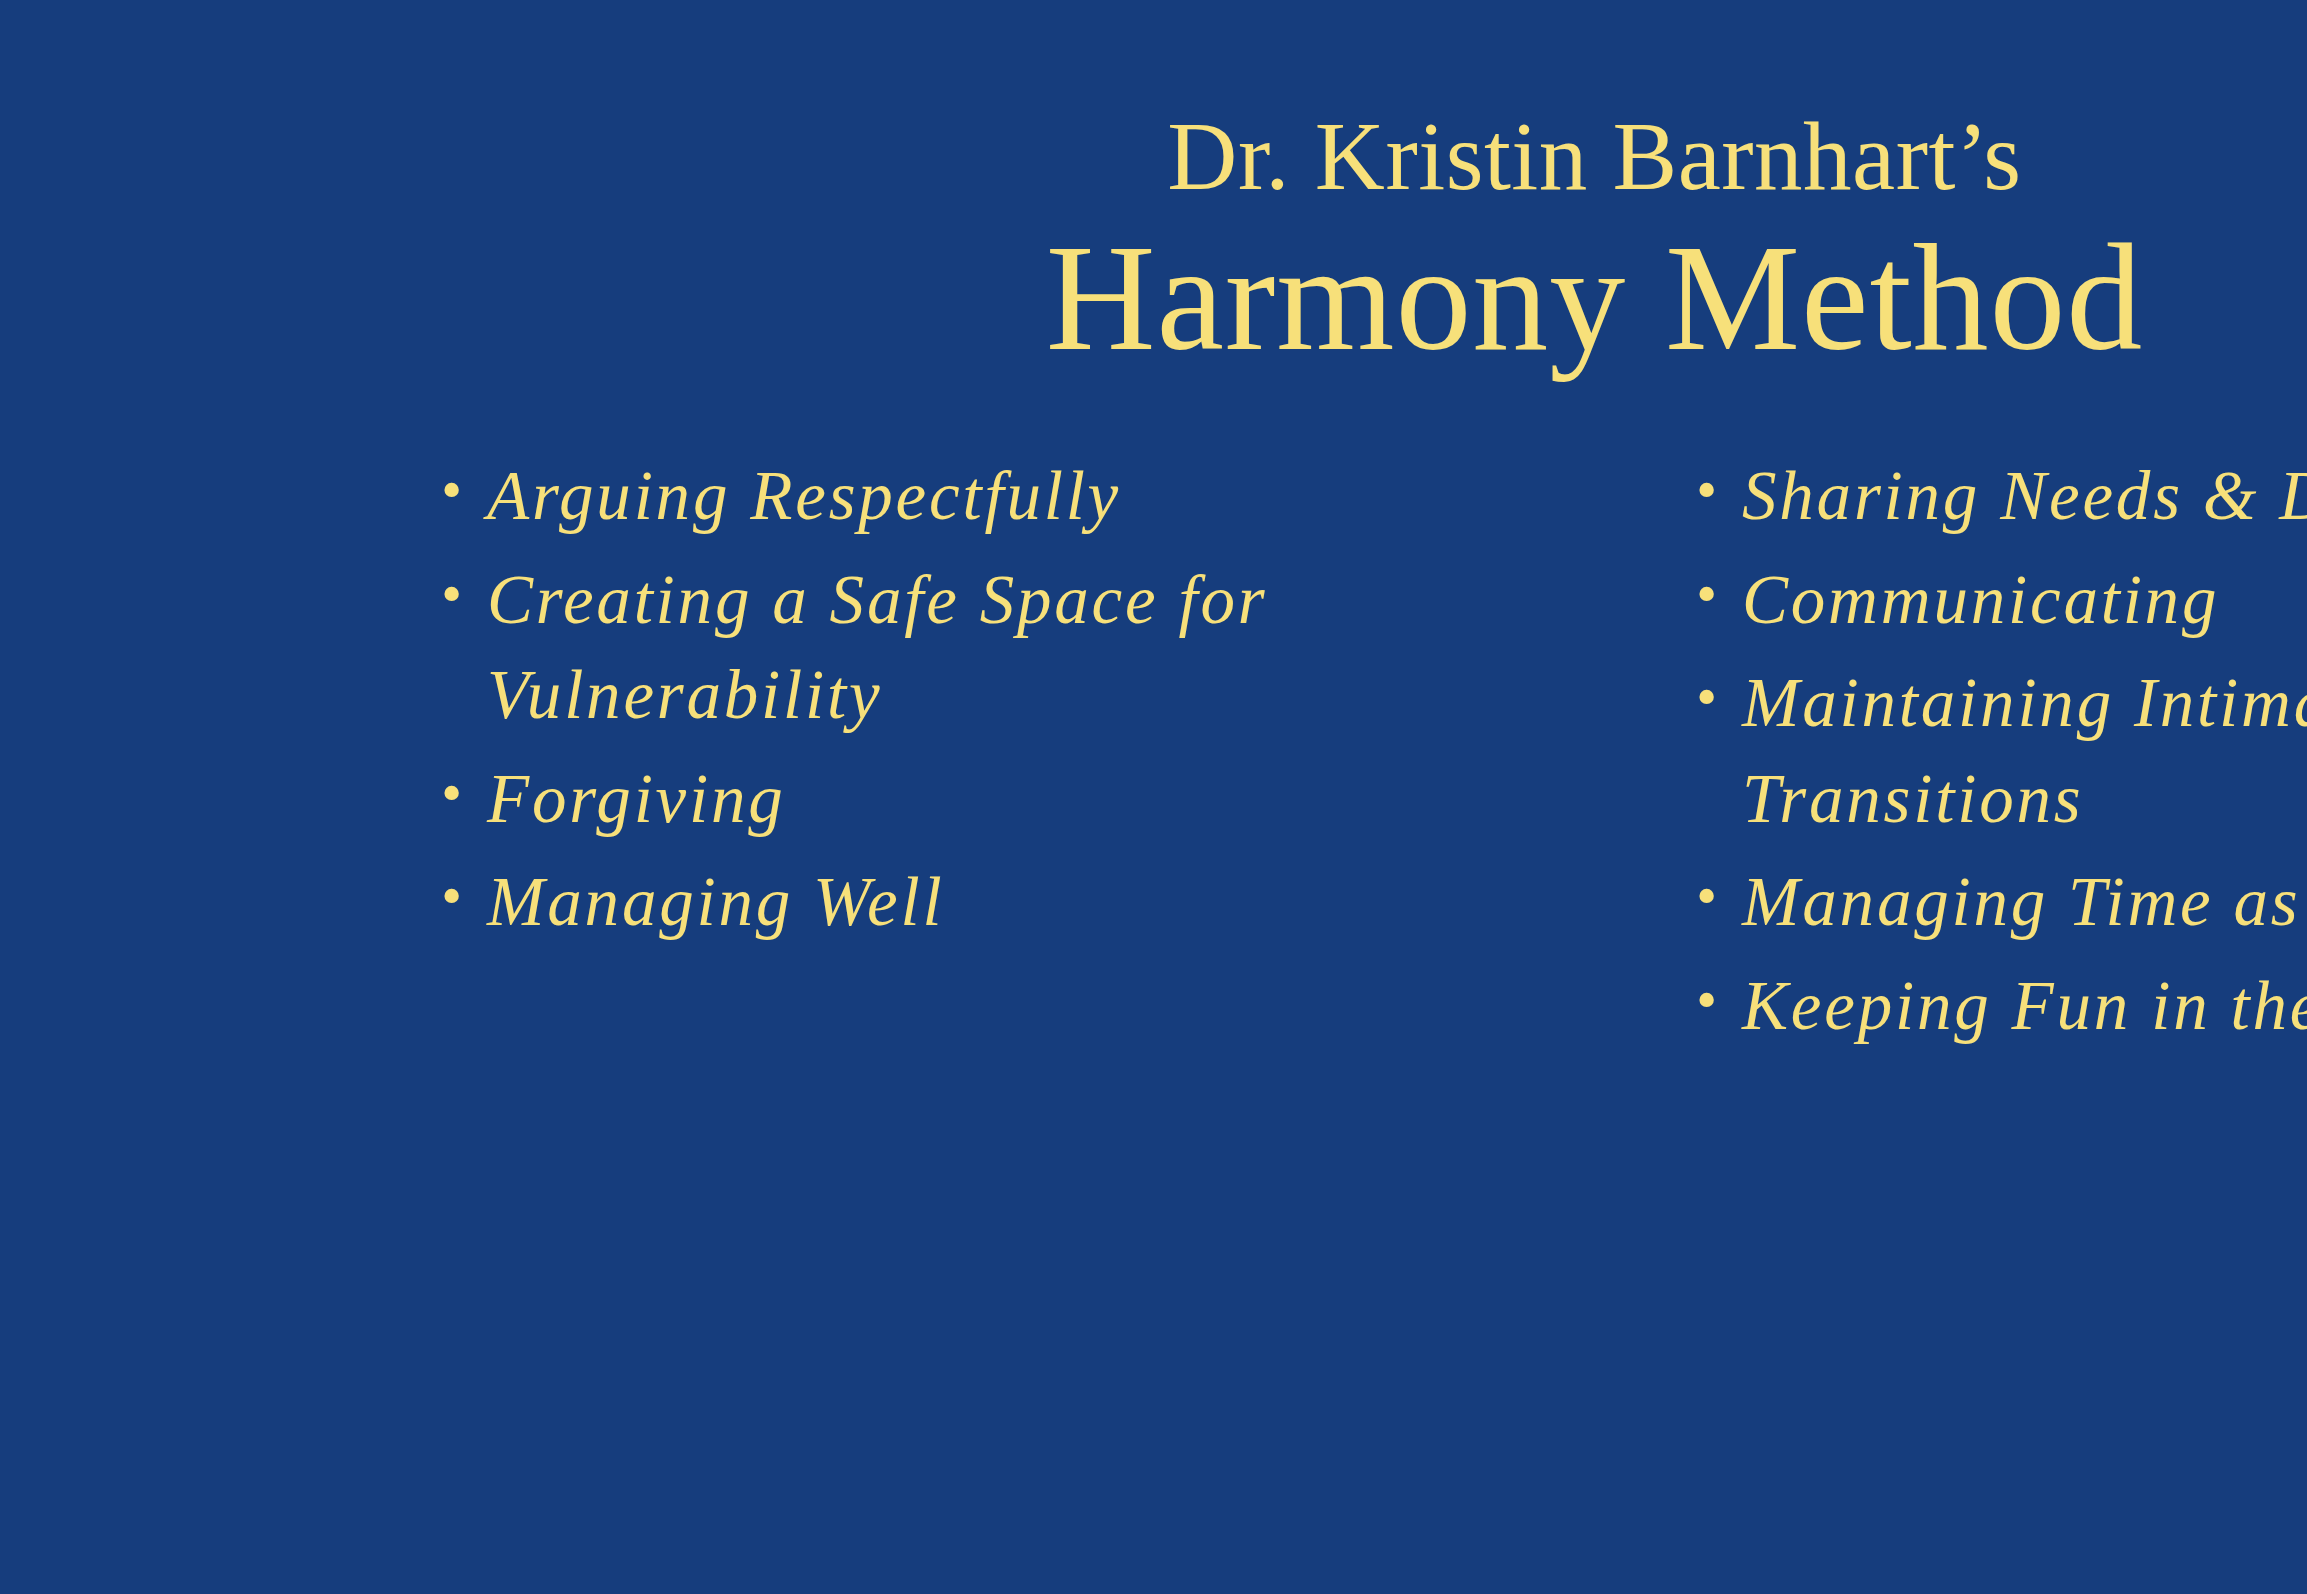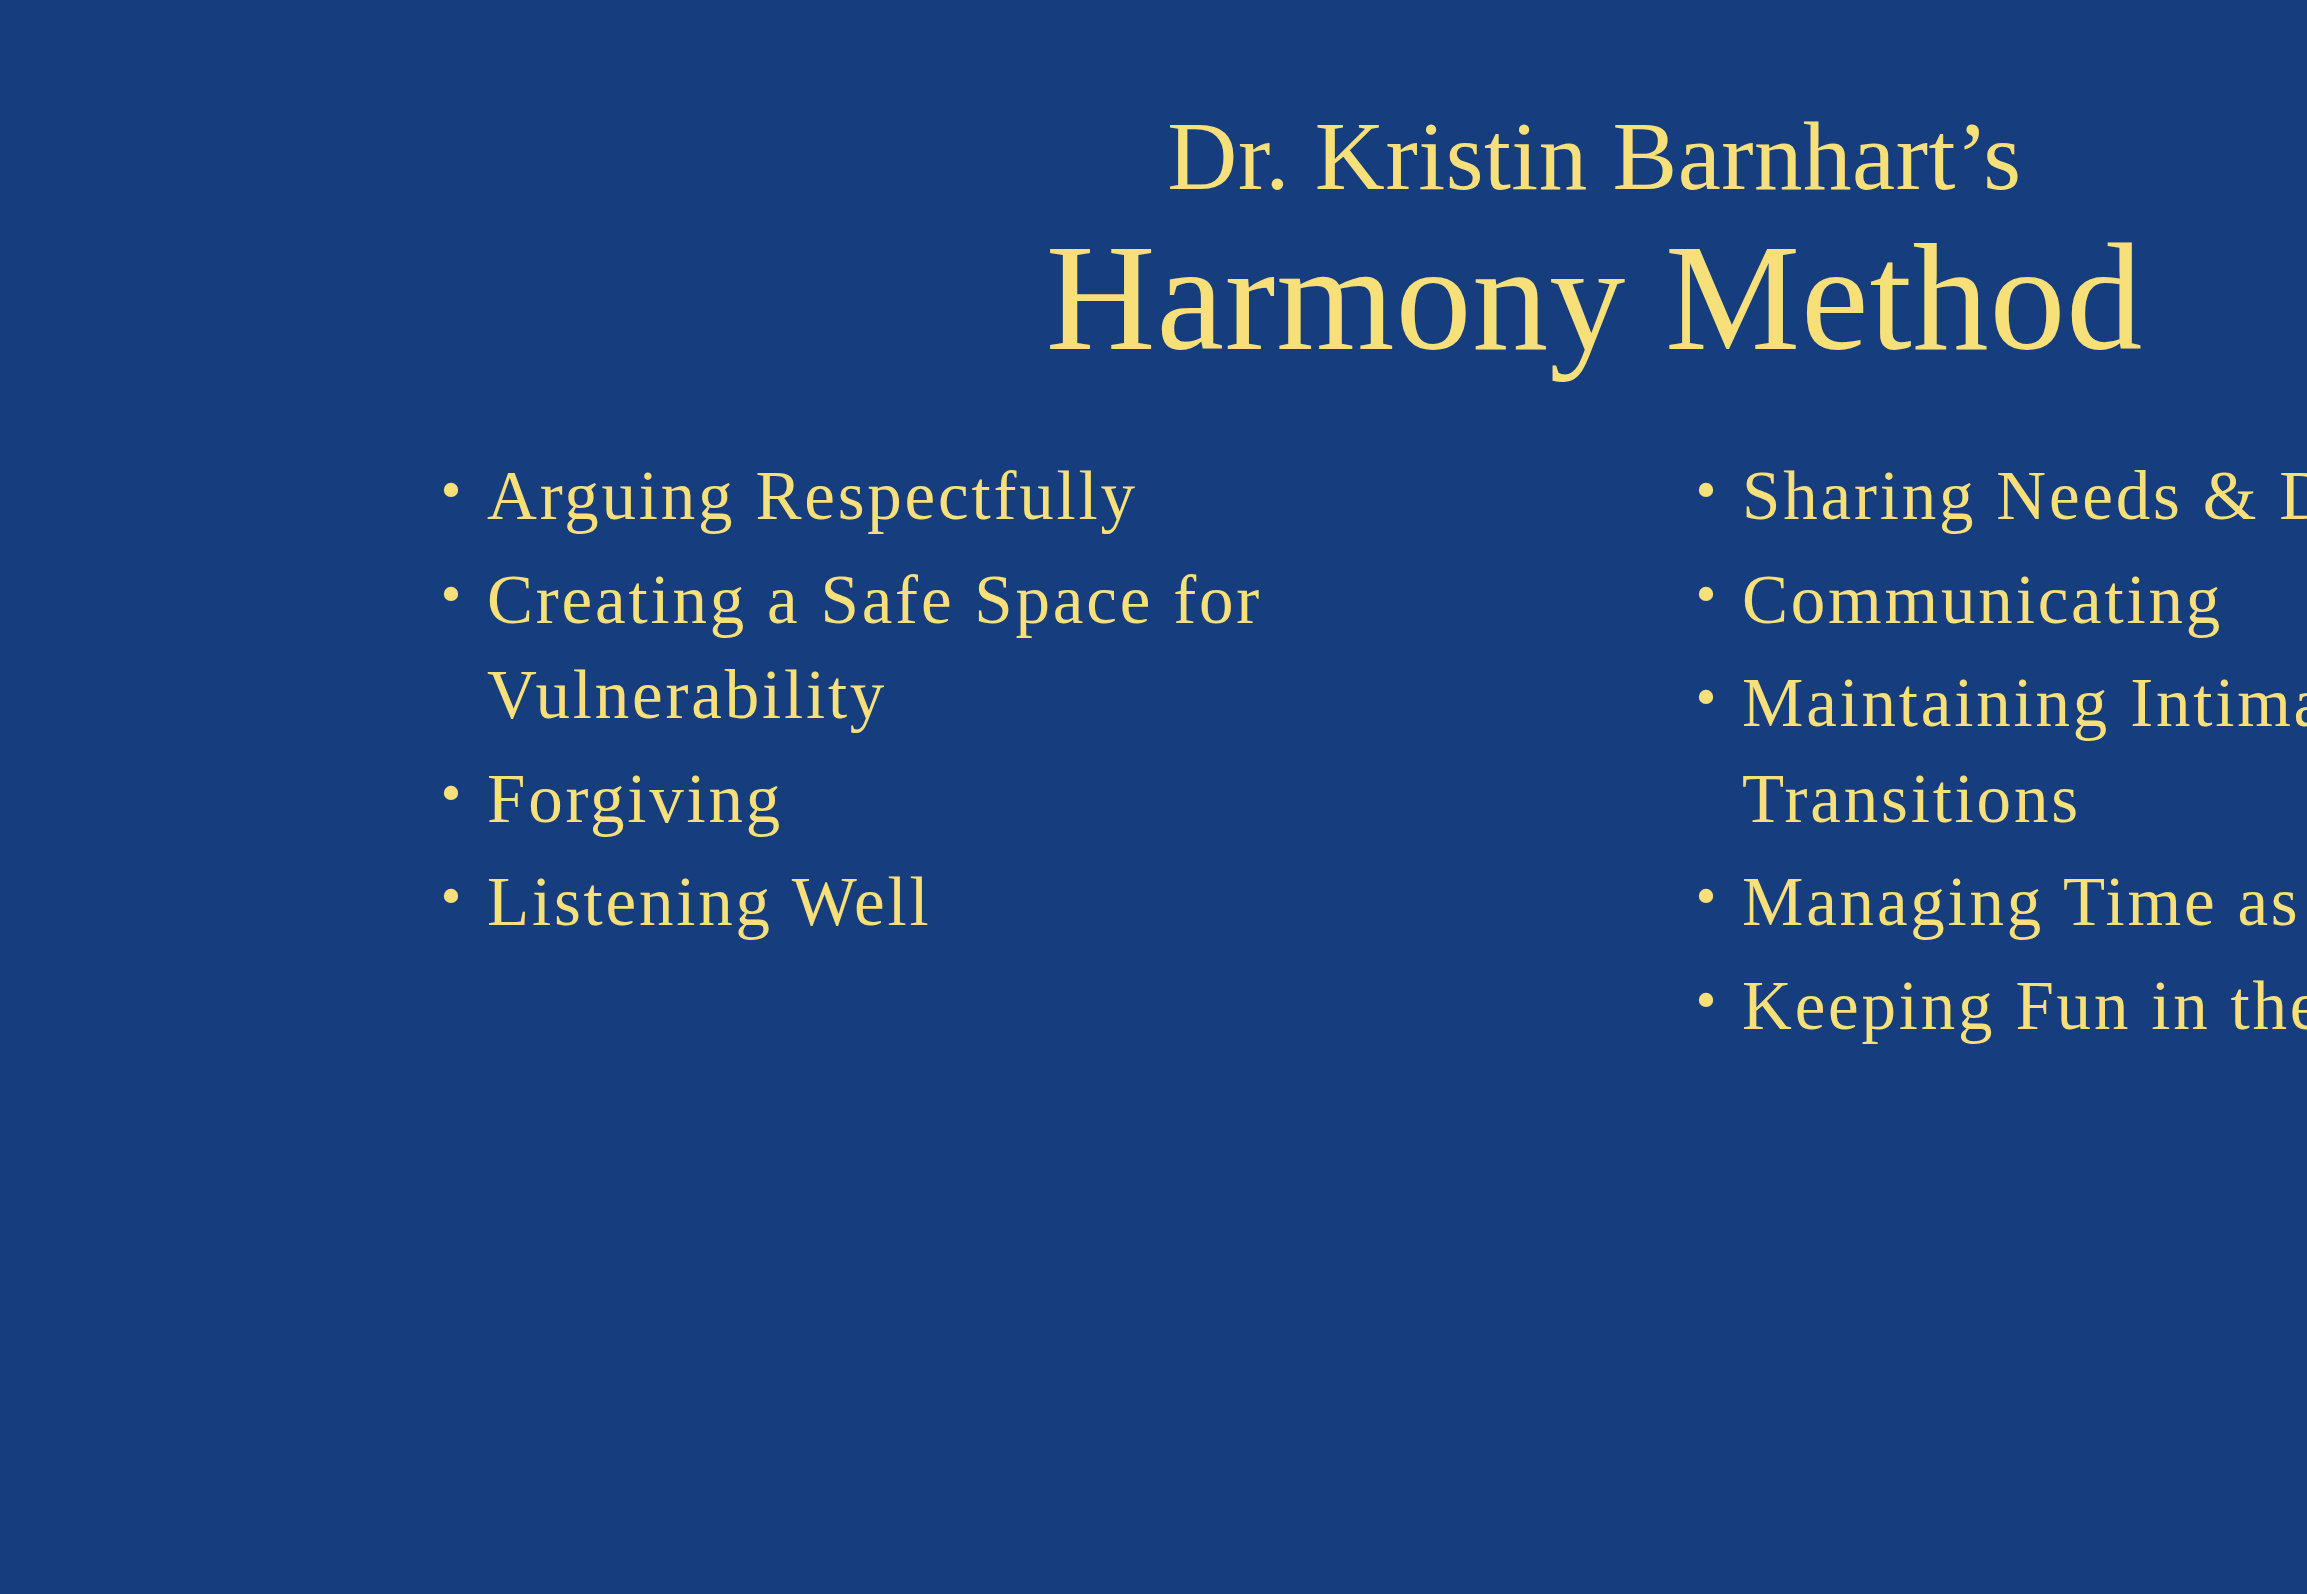--- a/index.html
+++ b/index.html
@@ -65,20 +65,21 @@
   }
   ul.bullets li {
     position: relative;
     color: #f7e07a;
     font-family: "Liberation Serif", serif;
     font-size: 69px;
     line-height: 1.38;
     letter-spacing: 2.8px;
     padding-left: 58px;
     margin-bottom: 8.3px;
+    font-style: italic;
   }
   ul.bullets li::before {
     content: "\2022";
     position: absolute;
     left: 11.5px;
     top: 0;
     font-size: 60px;
     line-height: 1.38;
     color: #f7e07a;
   }
@@ -93,21 +94,21 @@
     <div class="title">Harmony Method</div>
   </div>
 
   <div class="columns">
 
     <div class="col col-left">
       <ul class="bullets">
         <li>Arguing Respectfully</li>
         <li>Creating a Safe Space for Vulnerability</li>
         <li>Forgiving</li>
-        <li>Listening Well</li>
+        <li>Managing Well</li>
       </ul>
     </div>
 
     <div class="col col-right">
       <ul class="bullets">
         <li>Sharing Needs &amp; Desires</li>
         <li>Communicating</li>
         <li>Maintaining Intimacy During Transitions</li>
         <li>Managing Time as a Couple</li>
         <li>Keeping Fun in the Relationship</li>

